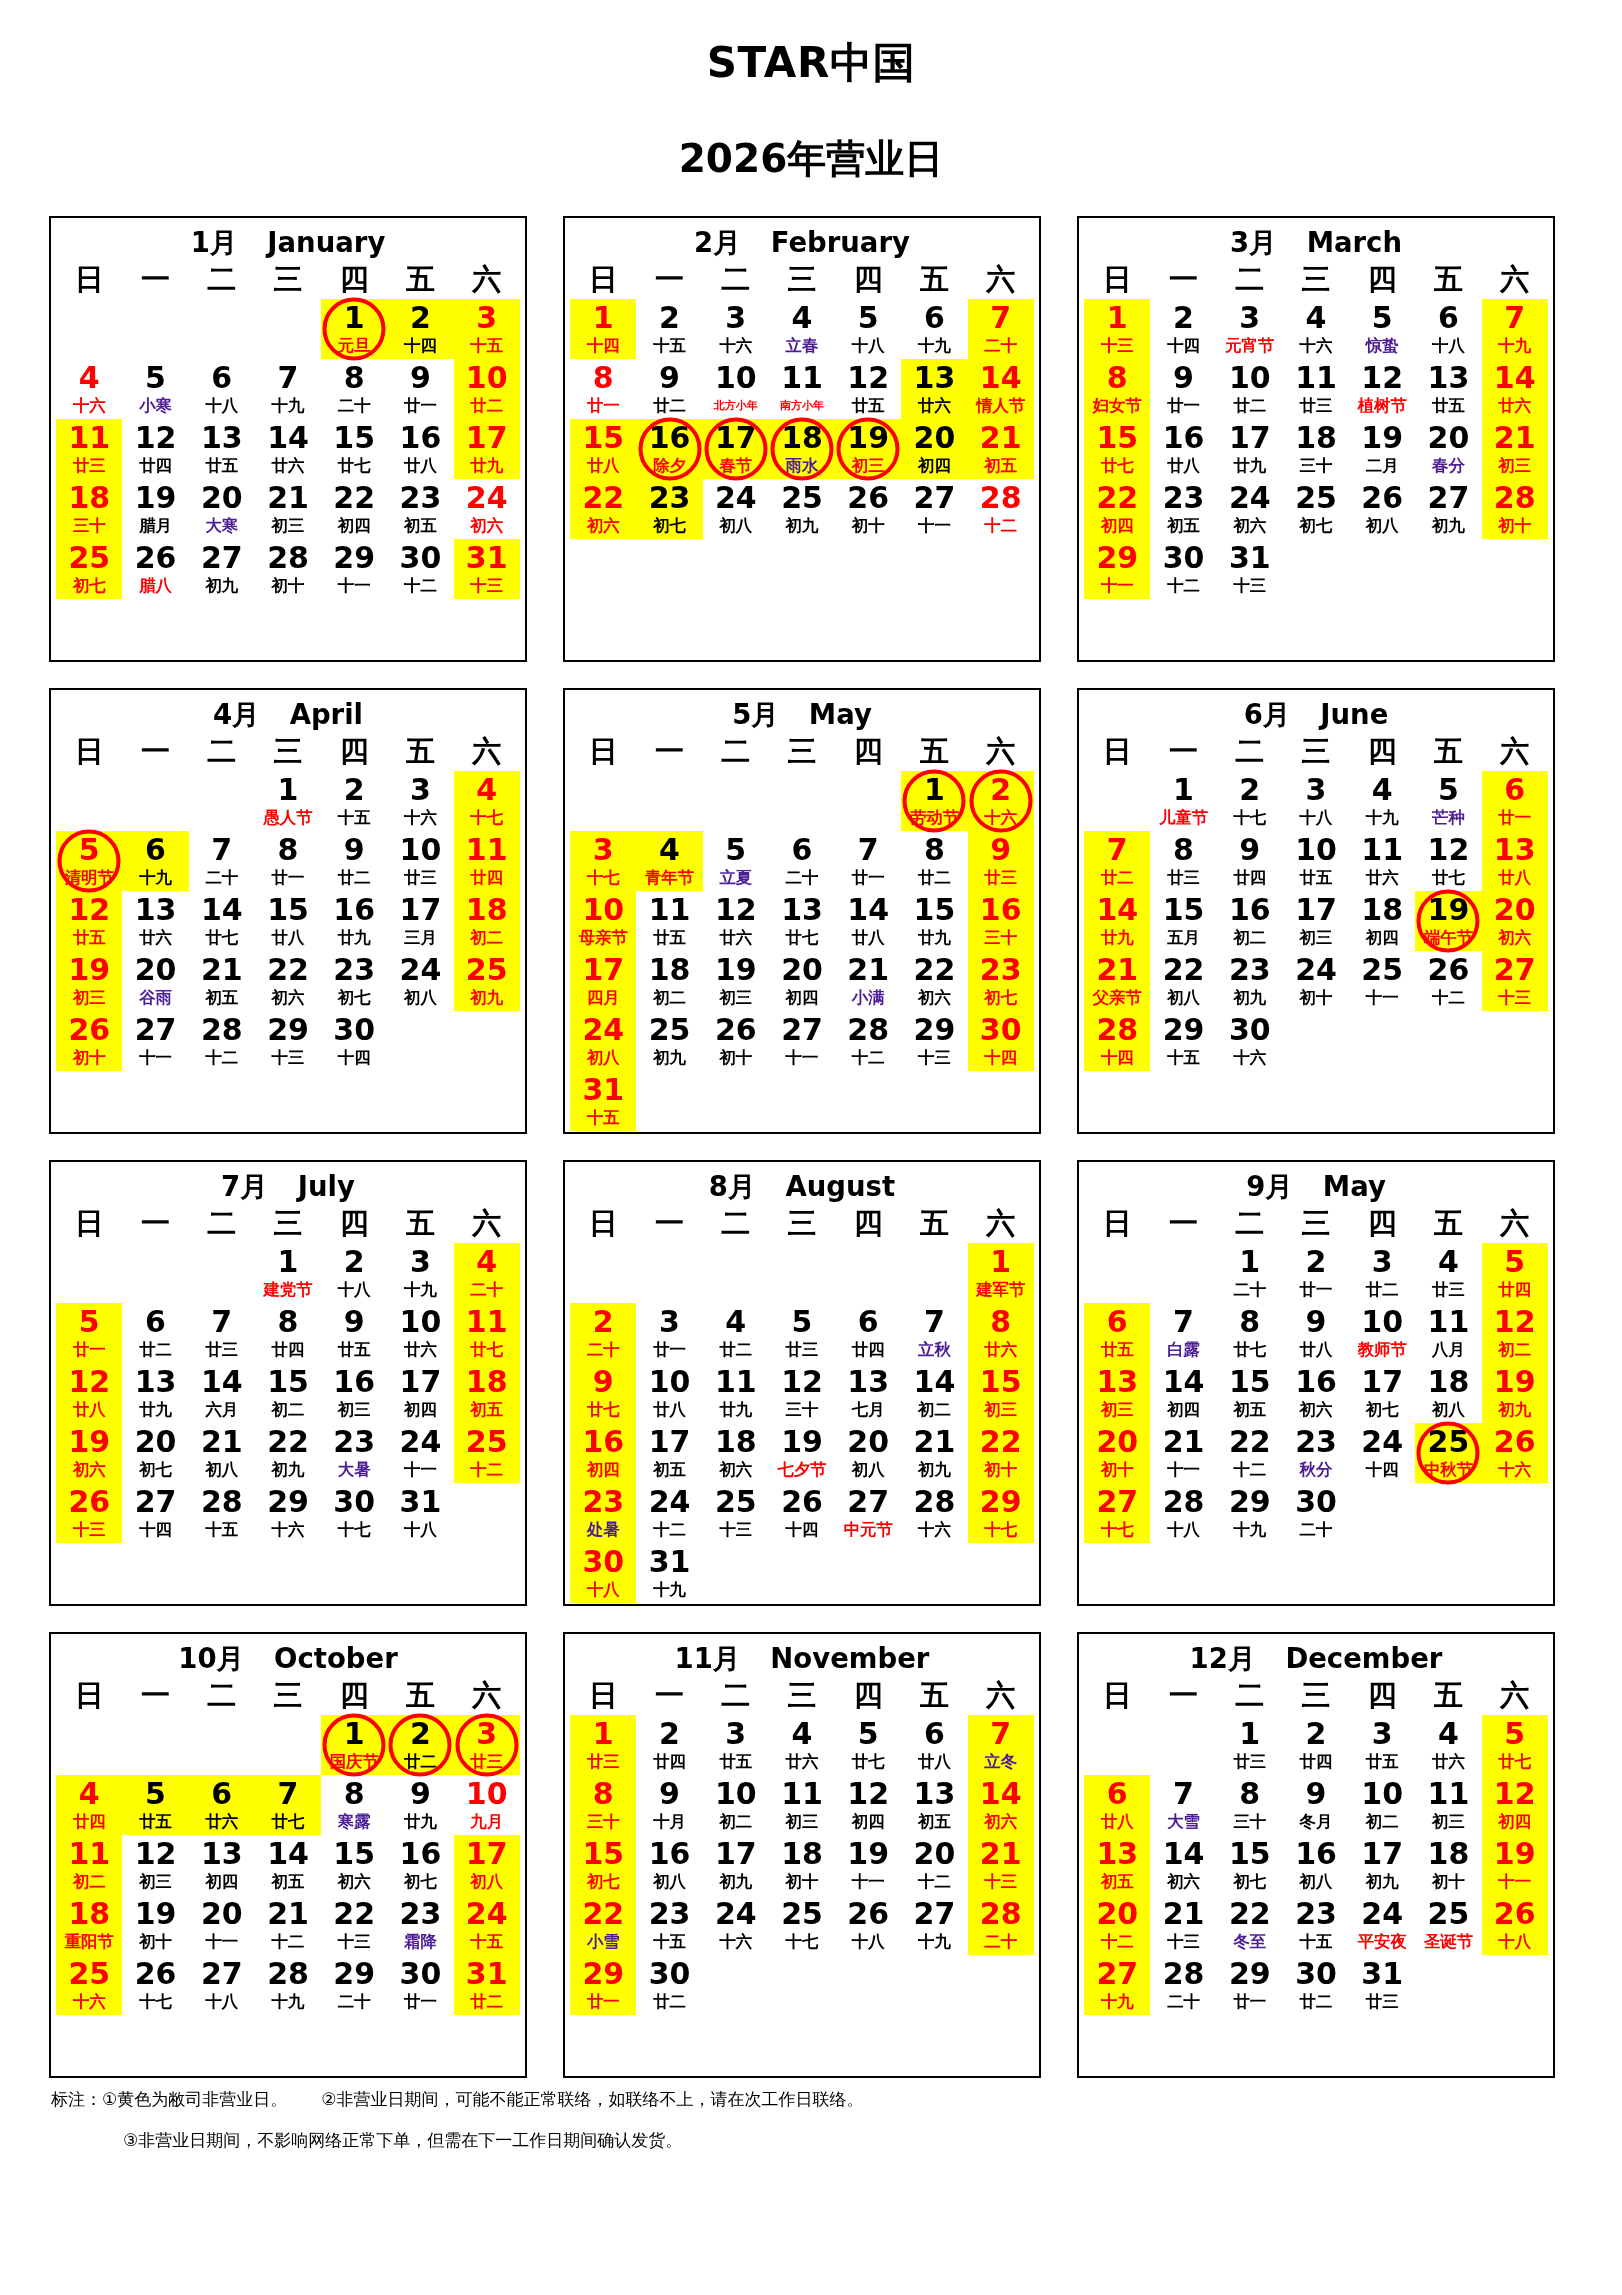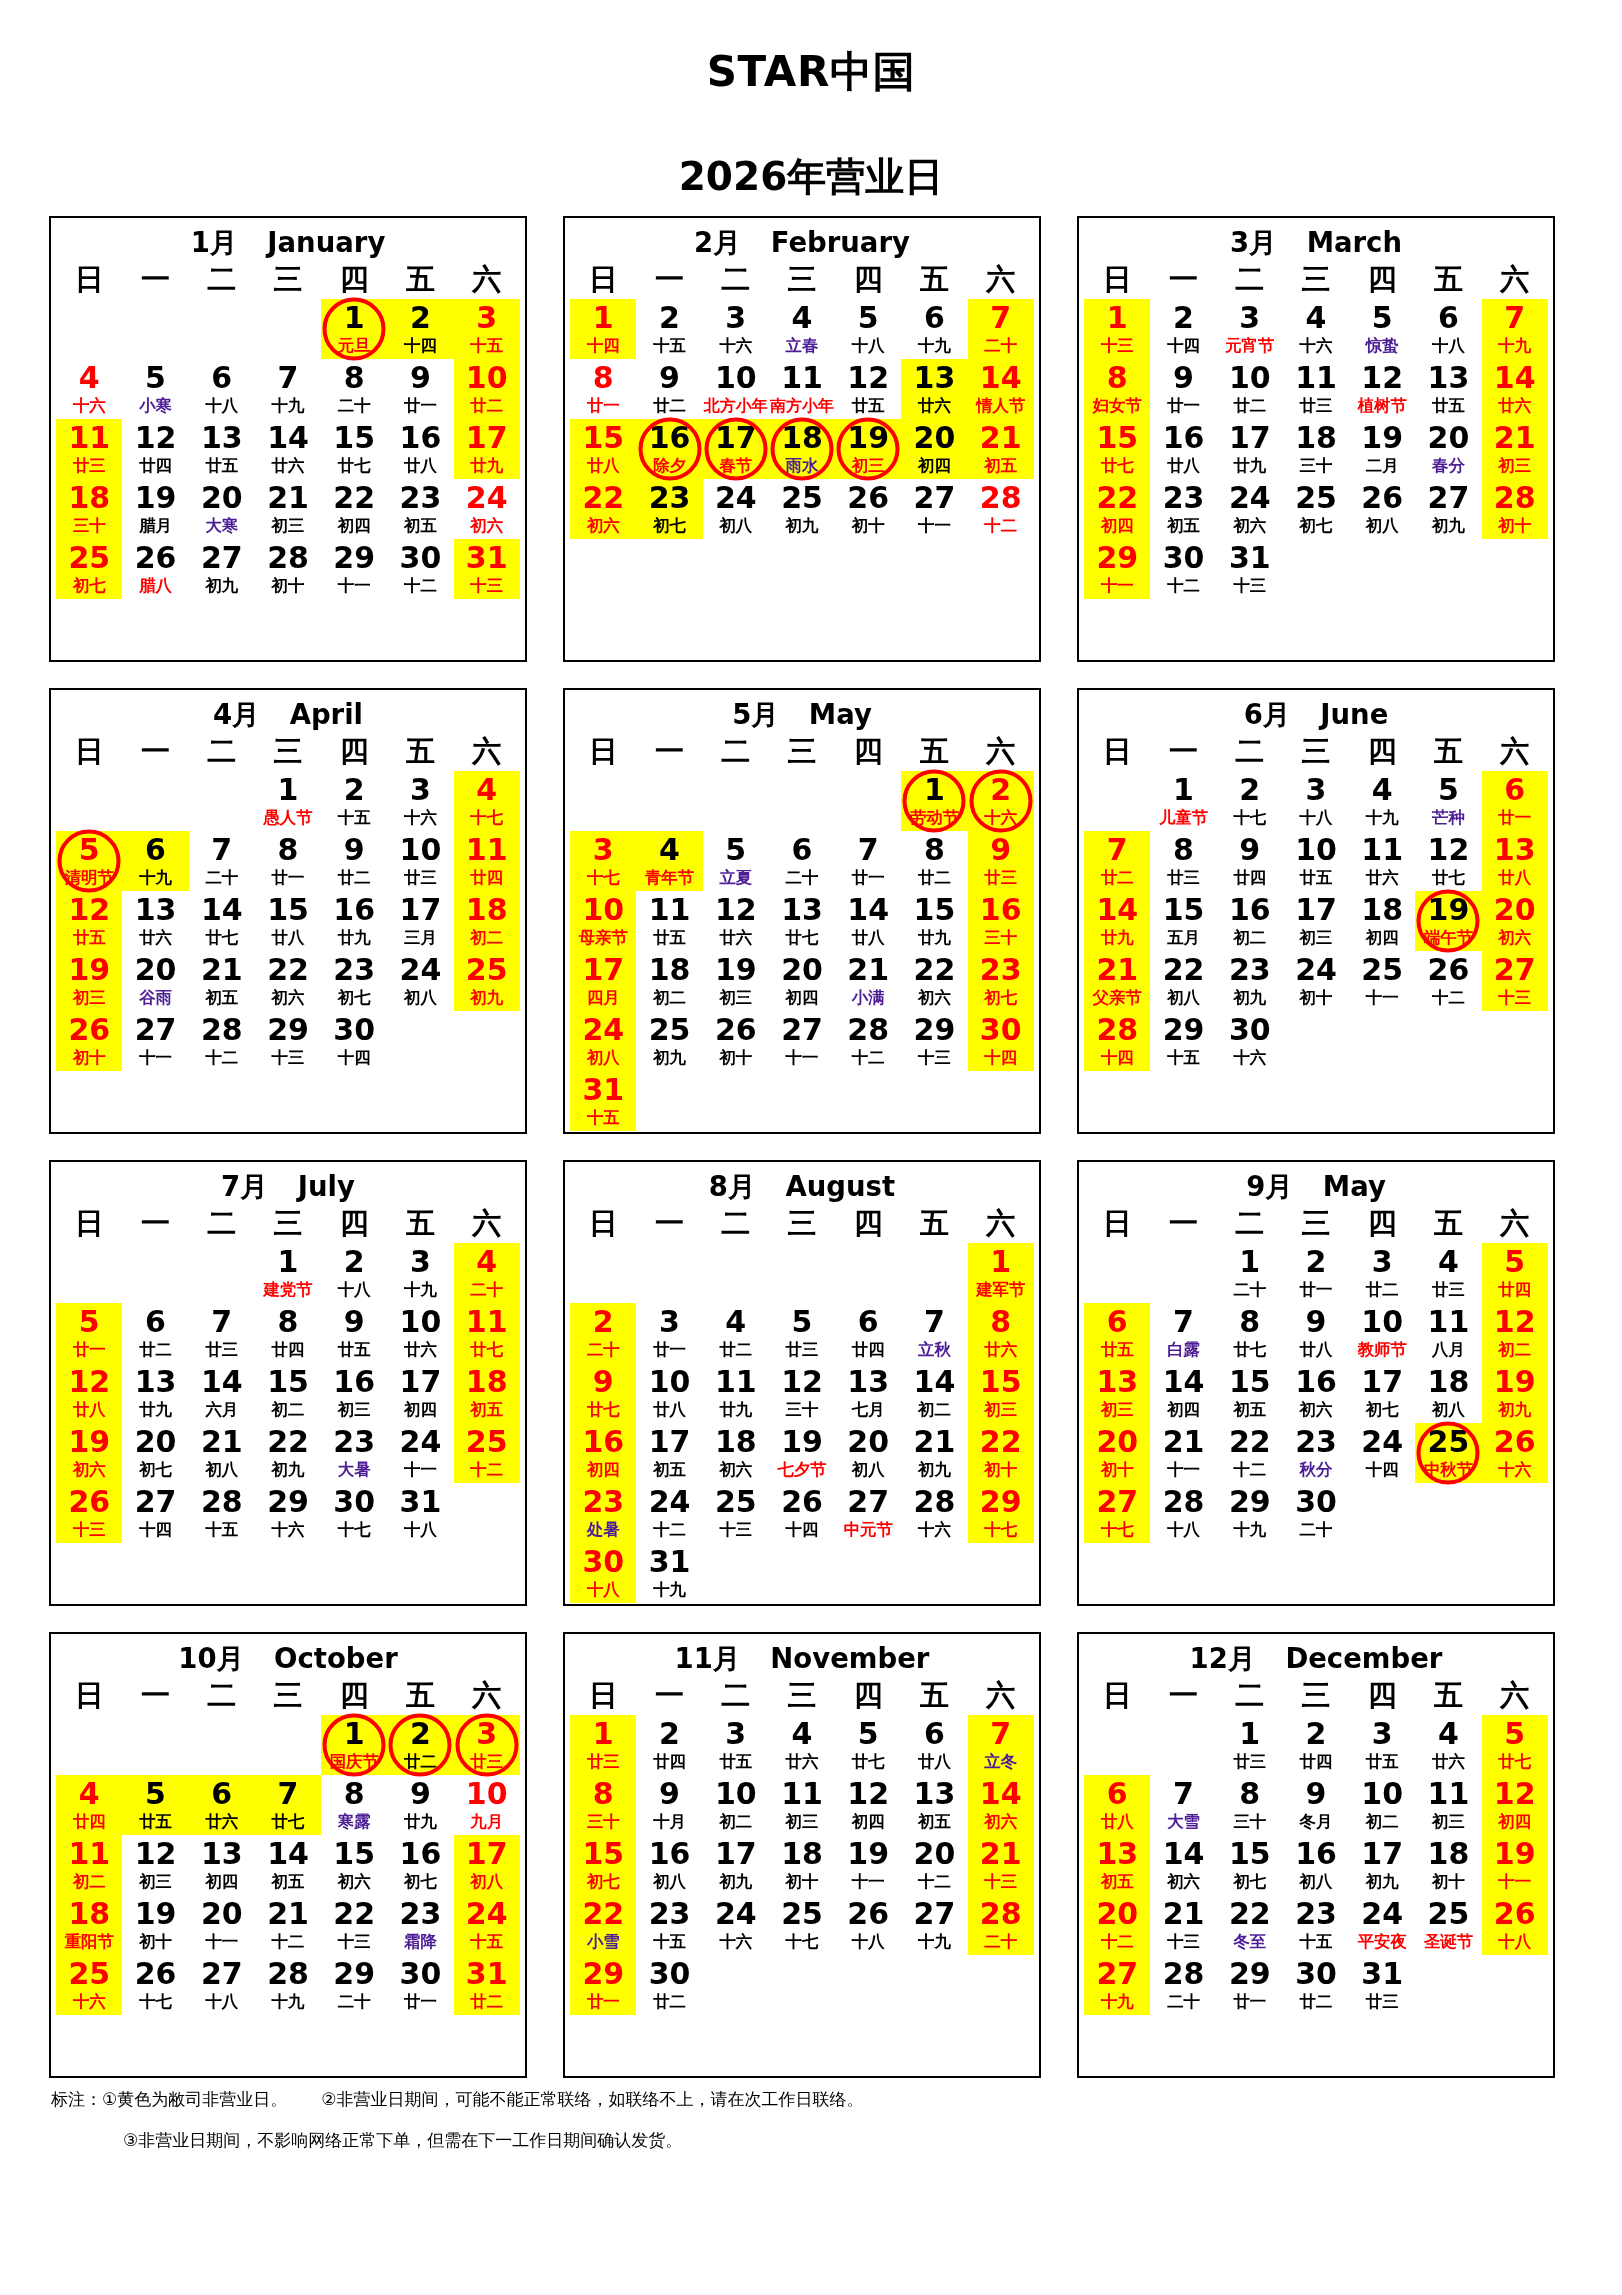--- a/index.html
+++ b/index.html
@@ -1,38 +1,38 @@
 <!DOCTYPE html>
 <html style="font-size:10.5px"><head>
 <meta charset="utf-8">
 <style>
   html,body { margin:0; padding:0; }
   body {
     width:1622px; height:2295px; background:#ffffff; position:relative;
     font-family:"DejaVu Sans", sans-serif; color:#000;
   }
-  .page-title   { text-align:center; font-size:42px; font-weight:700; margin:16px; padding-top:27.5px; letter-spacing:0.7px; }
+  .page-title   { text-align:center; font-size:42px; font-weight:700; margin:7px; padding-top:27.5px; letter-spacing:0.7px; }
   .page-subtitle{ text-align:center; font-size:39px; font-weight:700; margin:4px; padding-top:34px; }
   #months {
     position:absolute; left:49px; top:216px;
     display:grid; grid-template-columns:repeat(3,478px);
     column-gap:36px; row-gap:26px;
   }
   .month { width:478px; height:446px; border:2px solid #000; box-sizing:border-box;
            padding:5.2px 5.2px 0; background:#fff; overflow:hidden; }
   .month-title { text-align:center; font-size:27.5px; font-weight:700; height:38px; line-height:38px; white-space:nowrap; }
   .month-title .en { margin-left:30px; }
   .week-head { display:flex; height:38px; }
   .wh { flex:1; text-align:center; font-size:29px; font-weight:700; line-height:37px; }
   .week { display:flex; }
   .cell { flex:1; position:relative; height:60px; text-align:center; box-sizing:border-box; }
   .cell.yellow { background:#ffff00; }
   .num   { font-size:30px; font-weight:700; height:37px; line-height:38px; }
   .lunar { font-size:16.4px; font-weight:700; height:21px; line-height:19.6px; white-space:nowrap; }
-  .lunar.small { font-size:16px; }
+  .lunar.small { font-size:11px; }
   .red  { color:#ff0000; }
   .blue { color:#4c1d95; }
   .circle {
     position:absolute; left:50%; top:50%; transform:translate(-50%,-50%);
     width:55px; height:55px; border:4.6px solid #ff0000; border-radius:50%;
     pointer-events:none; z-index:2;
   }
   #notes { position:absolute; left:51px; top:2079px; font-size:17px; line-height:41px; }
   #notes .n2 { padding-left:72px; }
 </style>

